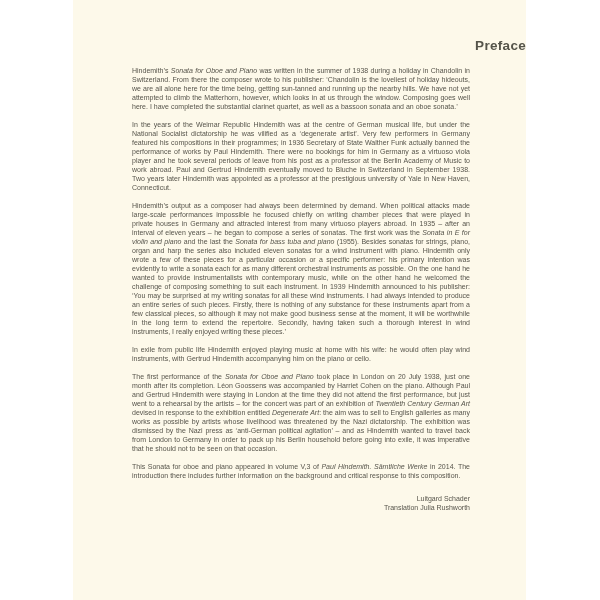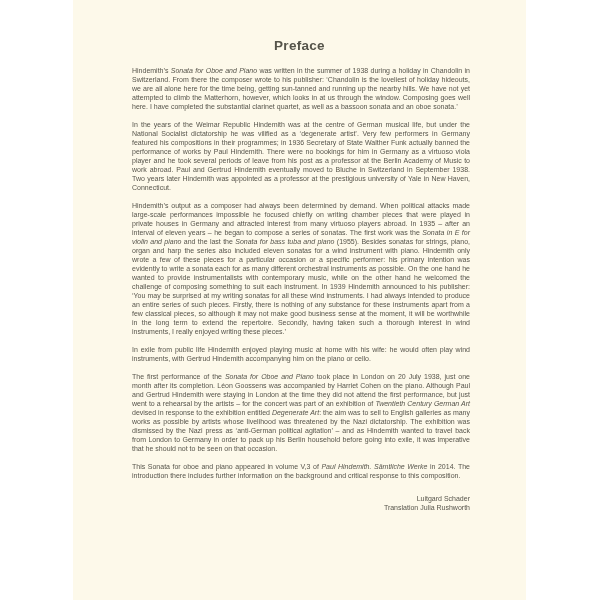--- a/index.html
+++ b/index.html
@@ -17,21 +17,21 @@
   }
   .page {
     position: absolute;
     left: 73px; top: 0;
     width: 453px; height: 600px;
     background: #fdf9ea;
   }
   .title {
     margin: 0;
     padding-top: 38px;
-    text-align: center;
+    text-align: right;
     font-size: 13.5px;
     font-weight: 600;
     letter-spacing: 0.3px;
     color: #55544a;
     font-family: "Liberation Sans", sans-serif;
   }
   .body-block {
     position: absolute;
     left: 59px; top: 66px;
     width: 338px;

